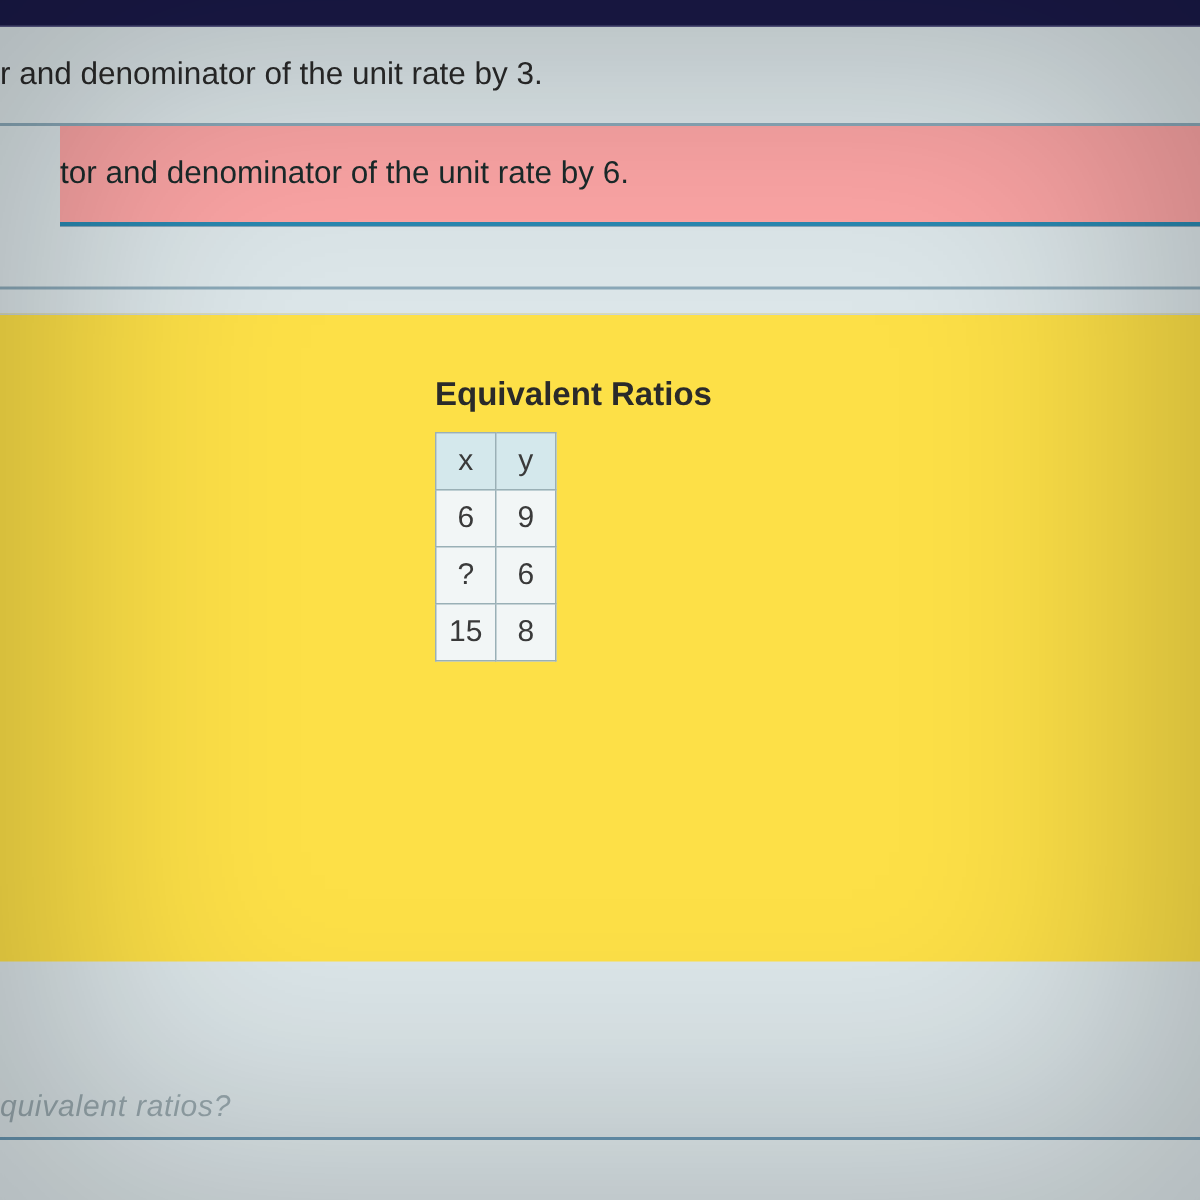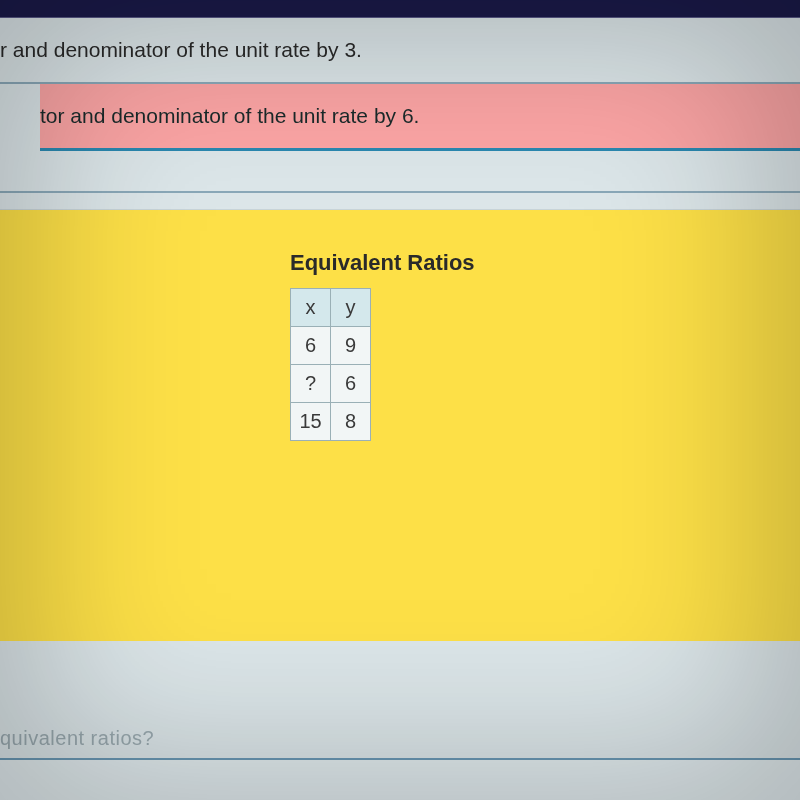--- a/index.html
+++ b/index.html
@@ -68,20 +68,21 @@
   table.ratios th {
     background: #d4e8ec;
     font-weight: 400;
   }
   .footer-q {
     position: absolute;
     bottom: 50px;
     left: 0;
     font-size: 20px;
     color: #9aaab0;
+    font-style: italic;
     letter-spacing: .5px;
     text-align: right;
   }
   .answer-bar {
     position: absolute;
     bottom: 0; left: 0; right: 0;
     height: 42px;
     background: #e2ecef;
     border-top: 2px solid #6a98b4;
   }

